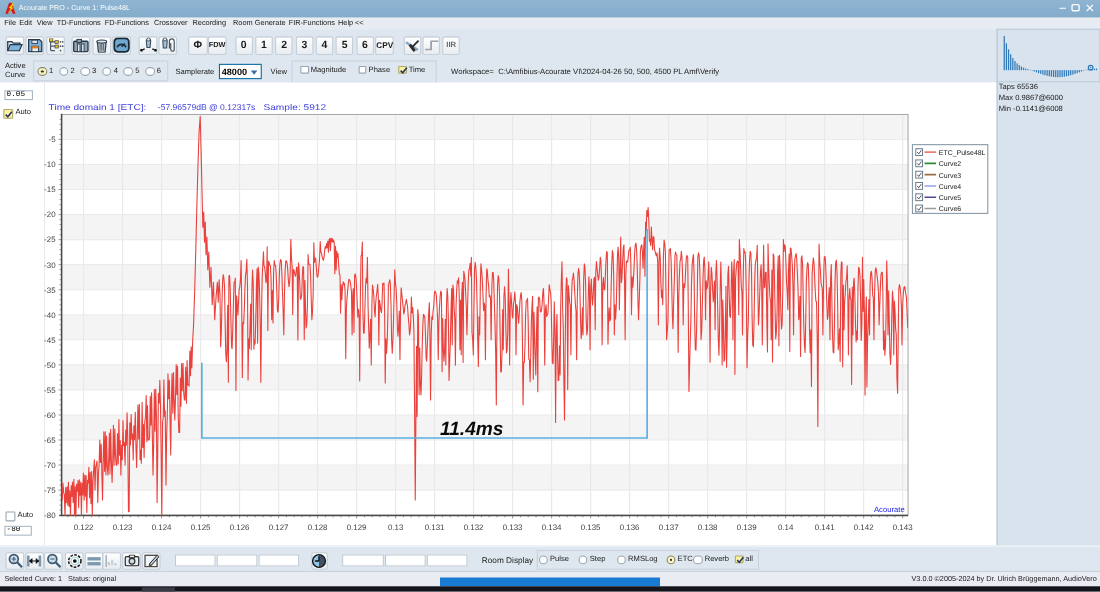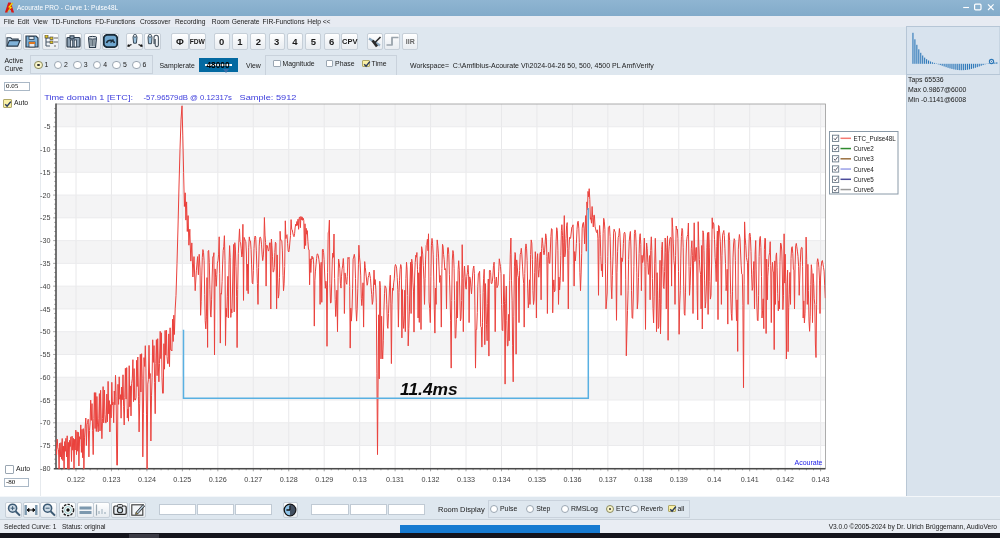--- a/index.html
+++ b/index.html
@@ -20,22 +20,22 @@
 .lbl { position:absolute; font-size:6.9px; color:#1a1a1a; white-space:nowrap; }
 .grp { position:absolute; border:1px solid #c9d2dc; background:#dee7ef; }
 .radio { position:absolute; width:8.6px; height:8.6px; border-radius:50%; background:#fff; border:1px solid #9aa6b2; }
 .radio.sel { background:#f8f4c8; border-color:#8a8a60; }
 .rdot { position:absolute; left:2.1px; top:2.1px; width:2.6px; height:2.6px; border-radius:50%; background:#333; }
 .cb { position:absolute; width:7.6px; height:7.6px; background:#fff; border:1px solid #9aa6b2; border-radius:1px; }
 .cb.amber { background:#faf1a6; border-color:#b0a868; }
 .cb svg { position:absolute; left:-0.5px; top:-1px; }
 .cb2 { width:9.6px !important; height:9.6px !important; }
 .cb2 svg { left:0.2px; top:0; }
-.tbx { position:absolute; border:1px solid #aab8c6; background:#fff; font-family:Liberation Serif, serif; font-size:7px; padding:0 0 0 1px; }
-.combo { position:absolute; border:6px solid #0369a1; background:#fff; display:flex; align-items:center; padding-left:2px; }
+.tbx { position:absolute; border:1px solid #aab8c6; background:#fff; font-family:Liberation Mono, monospace; font-size:7px; padding:0 0 0 1px; }
+.combo { position:absolute; border:1px solid #0369a1; background:#fff; display:flex; align-items:center; padding-left:2px; }
 .dar { position:absolute; right:3px; top:4.5px; width:0; height:0; border-left:3.5px solid transparent; border-right:3.5px solid transparent; border-top:4.5px solid #3a6ea8; }
 .fld { position:absolute; background:#fff; border:1px solid #c0cad4; }
 #statusbar { left:0; top:519px; width:1000px; height:14px; background:#e9edf3; border-top:1px solid #c9d2da; font-size:6.6px; color:#1a1a1a; }
 #blackstrip { left:0; top:533px; width:1000px; height:5px; background:#14141c; }
 #progress { position:absolute; left:400px; top:524.5px; width:200px; height:8px; background:#187bd1; }
 #btoolbar { left:0; top:496px; width:1000px; height:23px; background:#dee7ef; border-top:1px solid #f4f7fa; }
 .winbtn { position:absolute; top:0; color:#fff; }
 </style></head>
 <body>
 <div id="app">

